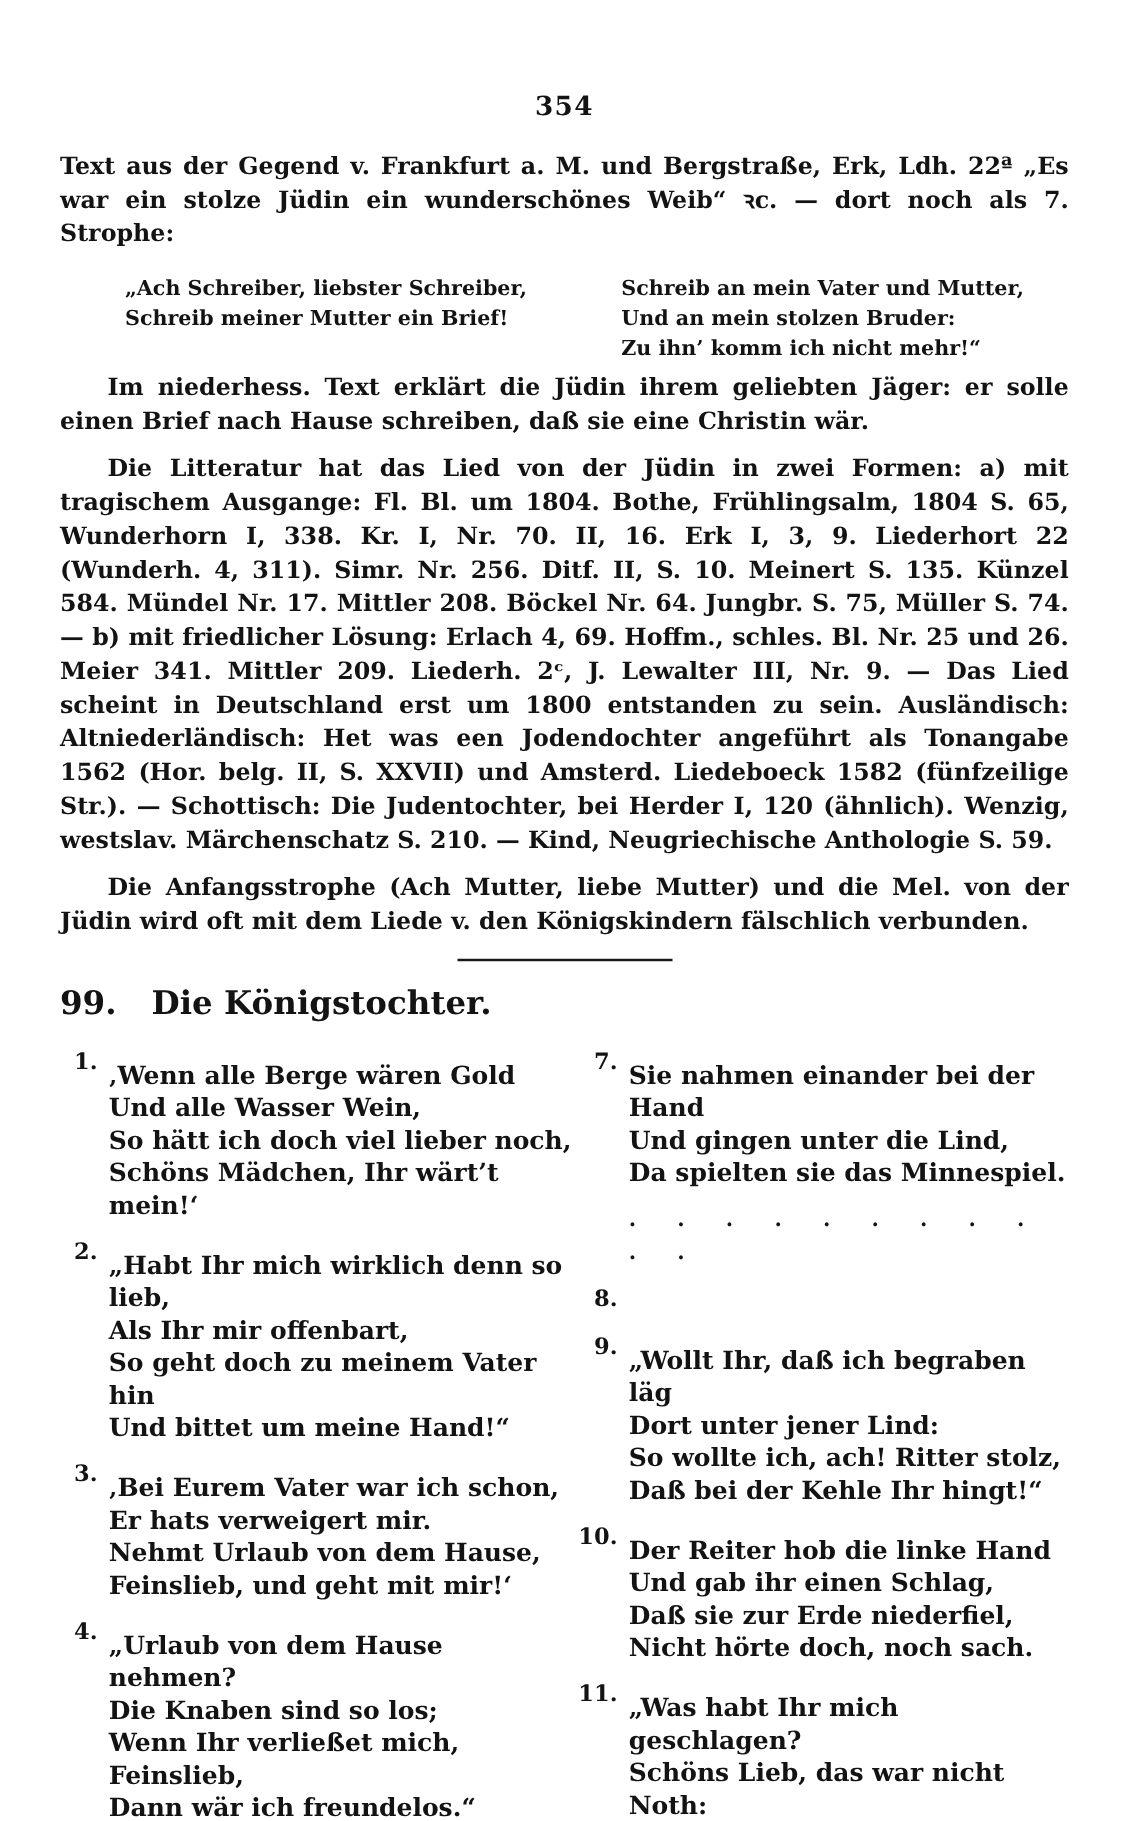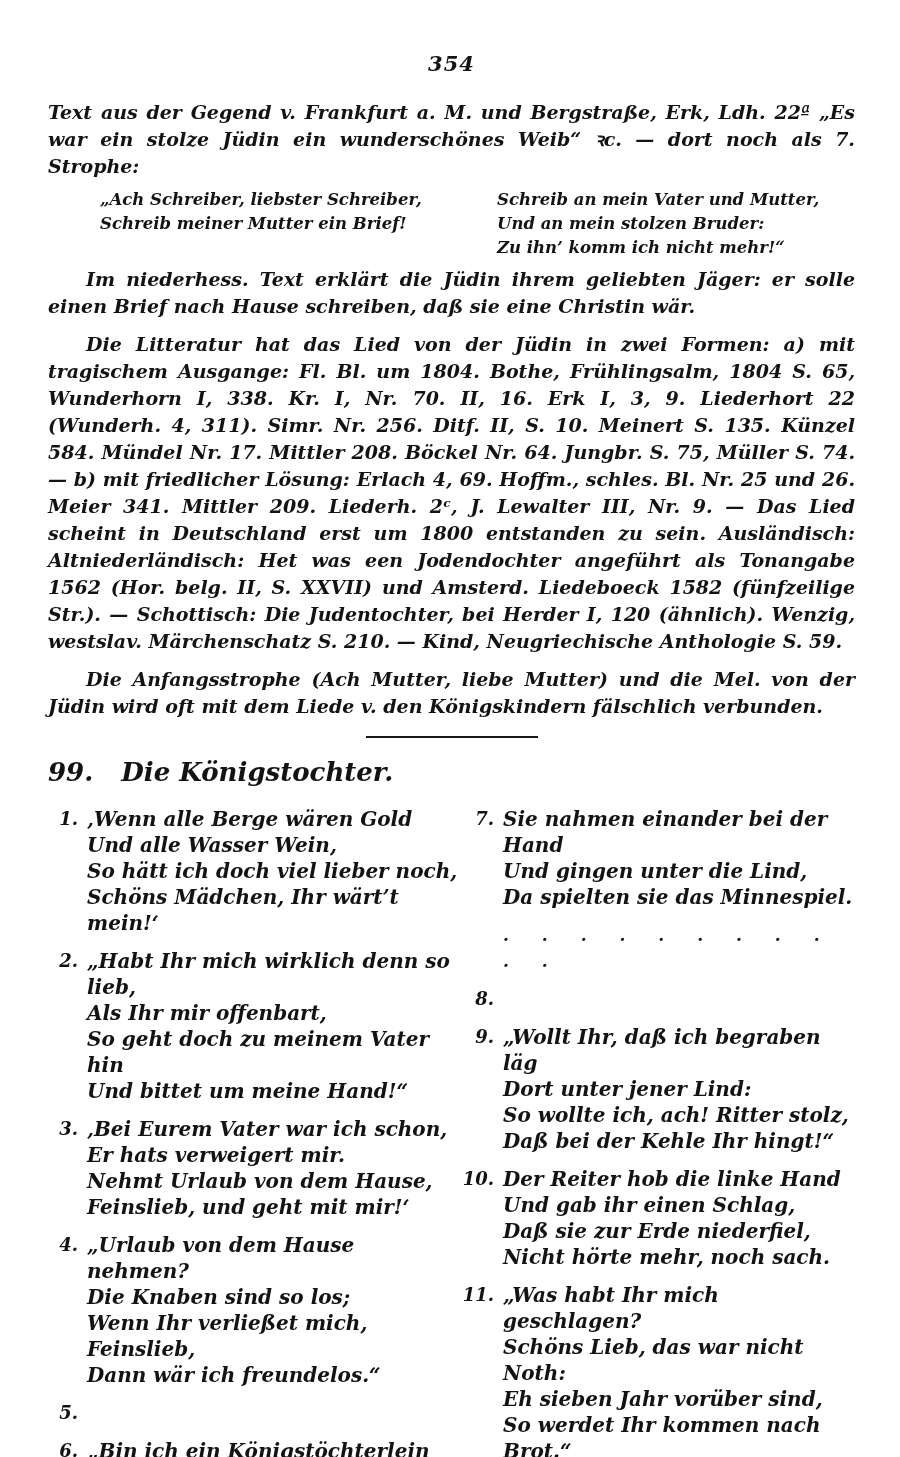--- a/index.html
+++ b/index.html
@@ -1,27 +1,26 @@
 <!DOCTYPE html>
 <html><head>
 <meta charset="utf-8">
 <style>
   html, body { margin: 0; padding: 0; background: #ffffff; }
   .page {
     position: relative;
     width: 900px;
     height: 1457px;
     box-sizing: border-box;
-    padding: 51px 45px 0 48px;
+    padding: 72px 45px 0 48px;
     background: #ffffff;
     color: #131313;
     font-family: "DejaVu Serif", "DejaVu Sans", serif;
     font-weight: bold;
     overflow: hidden;
-    font-style: italic;
   }
   .pagenum {
     text-align: center;
     font-size: 21px;
     line-height: 26px;
     letter-spacing: 1px;
   }
   .intro {
     margin: 22px 0 0 0;
     font-size: 19px;
@@ -29,21 +28,21 @@
     text-align: justify;
   }
   .quote-row {
     display: flex;
     margin-top: 8px;
     font-size: 16.5px;
     line-height: 24px;
   }
   .ql { margin-left: 52px; width: 345px; }
   .qr { margin-left: 52px; flex: 1; }
-  .verse-lines { white-space: pre-line; }
+  .verse-lines { white-space: pre-line; margin-top: 10px; }
   .para {
     margin: 8px 0 0 0;
     font-size: 19px;
     line-height: 27px;
     text-align: justify;
     text-indent: 38px;
   }
   .para.tight { margin-top: 11px; }
   .rule {
     width: 172px;
@@ -169,21 +168,21 @@
         <div class="vlines verse-lines">„Wollt Ihr, daß ich begraben läg
 Dort unter jener Lind:
 So wollte ich, ach! Ritter stolz,
 Daß bei der Kehle Ihr hingt!“</div>
       </div>
       <div class="verse">
         <div class="vnum">10.</div>
         <div class="vlines verse-lines">Der Reiter hob die linke Hand
 Und gab ihr einen Schlag,
 Daß sie zur Erde niederfiel,
-Nicht hörte mehr, noch sach.</div>
+Nicht hörte doch, noch sach.</div>
       </div>
       <div class="verse">
         <div class="vnum">11.</div>
         <div class="vlines verse-lines">„Was habt Ihr mich geschlagen?
 Schöns Lieb, das war nicht Noth:
 Eh sieben Jahr vorüber sind,
 So werdet Ihr kommen nach Brot.“</div>
       </div>
 
     </div>

